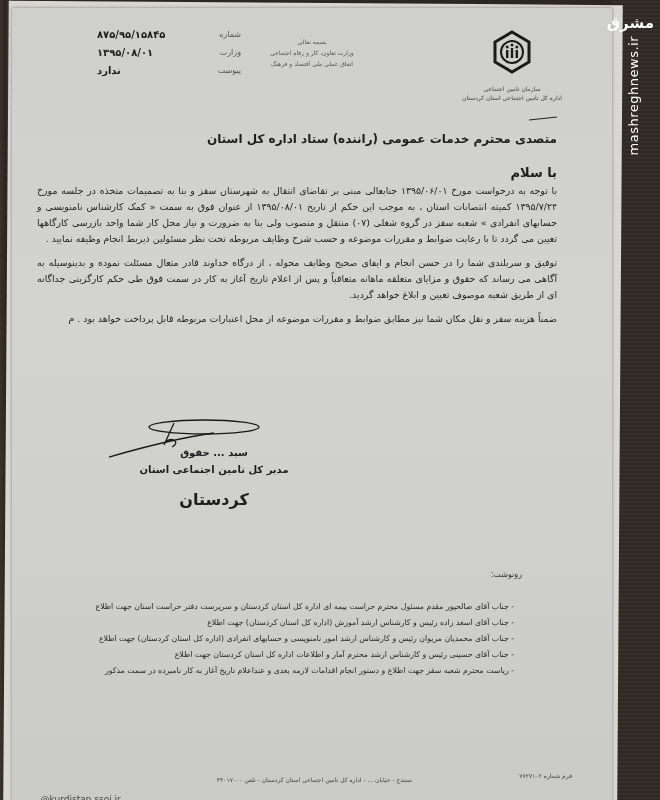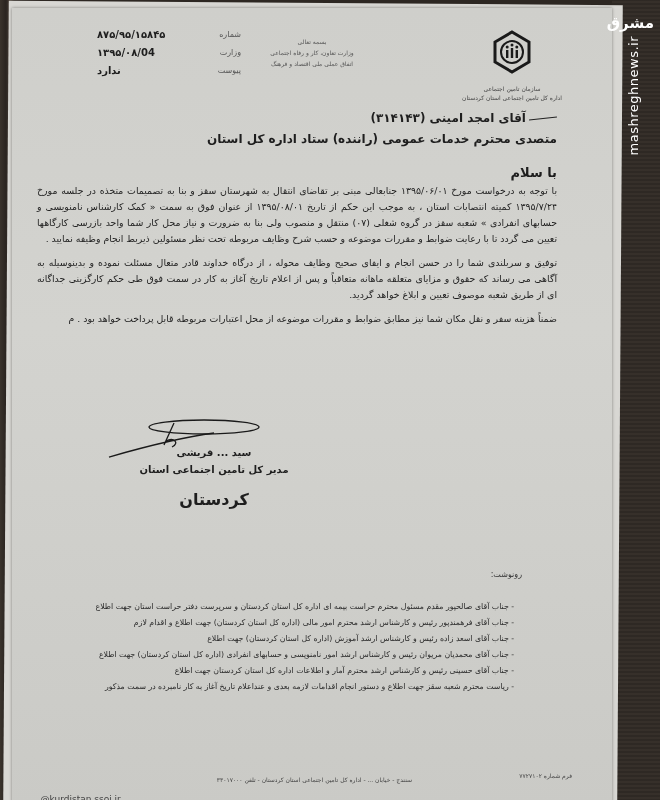--- a/index.html
+++ b/index.html
@@ -48,21 +48,21 @@
 
 <div class="paper">
 
   <div class="meta">
     <div class="meta-row">
       <span class="meta-label">شماره</span>
       <span class="meta-val">۸۷۵/۹۵/۱۵۸۴۵</span>
     </div>
     <div class="meta-row">
       <span class="meta-label">وزارت</span>
-      <span class="meta-val">۱۳۹۵/۰۸/04</span>
+      <span class="meta-val">۱۳۹۵/۰۸/۰۱</span>
     </div>
     <div class="meta-row">
       <span class="meta-label">پیوست</span>
       <span class="meta-val">ندارد</span>
     </div>
   </div>
 
   <div class="header-right-ministry">
     <div>بسمه تعالی</div>
     <div>وزارت تعاون، کار و رفاه اجتماعی</div>
@@ -83,46 +83,45 @@
     <div class="logo-caption">
       <div>سازمان تامین اجتماعی</div>
       <div>اداره کل تامین اجتماعی استان کردستان</div>
     </div>
   </div>
 
   <div class="watermark" style="right:-40px;">
   </div>
 
   <div class="addressee">
-    <span class="arrow"></span><span>آقای امجد امینی (۳۱۴۱۴۳)</span>
+    <span class="arrow"></span>
   </div>
   <div class="addressee-line2">متصدی محترم خدمات عمومی (راننده) ستاد اداره کل استان</div>
 
   <div class="greeting">با سلام</div>
 
   <div class="body">
     <p>با توجه به درخواست مورخ ۱۳۹۵/۰۶/۰۱ جنابعالی مبنی بر تقاضای انتقال به شهرستان سقز و بنا به تصمیمات متخذه در جلسه مورخ ۱۳۹۵/۷/۲۴ کمیته انتصابات استان ، به موجب این حکم از تاریخ ۱۳۹۵/۰۸/۰۱ از عنوان فوق به سمت « کمک کارشناس نامنویسی و حسابهای انفرادی » شعبه سقز در گروه شغلی (۰۷) منتقل و منصوب ولی بنا به ضرورت و نیاز محل کار شما واحد بازرسی کارگاهها تعیین می گردد تا با رعایت ضوابط و مقررات موضوعه و حسب شرح وظایف مربوطه تحت نظر مسئولین ذیربط انجام وظیفه نمایید .</p>
     <p>توفیق و سربلندی شما را در حسن انجام و ایفای صحیح وظایف محوله ، از درگاه خداوند قادر متعال مسئلت نموده و بدینوسیله به آگاهی می رساند که حقوق و مزایای متعلقه ماهانه متعاقباً و پس از اعلام تاریخ آغاز به کار در سمت فوق طی حکم کارگزینی جداگانه ای از طریق شعبه موصوف تعیین و ابلاغ خواهد گردید.</p>
     <p>ضمناً هزینه سفر و نقل مکان شما نیز مطابق ضوابط و مقررات موضوعه از محل اعتبارات مربوطه قابل پرداخت خواهد بود . م</p>
   </div>
 
   <div class="signature">
     <svg class="sig-scribble" viewBox="0 0 170 50">
       <ellipse cx="100" cy="12" rx="55" ry="7" fill="none" stroke="#1a1a1a" stroke-width="1.3"></ellipse>
       <path d="M5,42 C40,32 80,22 110,18 M70,8 L60,30 M62,26 C70,22 76,28 68,32" fill="none" stroke="#1a1a1a" stroke-width="1.3"></path>
     </svg>
-    <div class="sig-name">سید ... قریشی</div>
+    <div class="sig-name">سید ... حقوق</div>
     <div class="sig-title">مدیر کل تامین اجتماعی استان</div>
     <div class="sig-province">کردستان</div>
   </div>
 
   <div class="cc-head">رونوشت:</div>
   <ul class="cc-list">
     <li>جناب آقای صالحپور مقدم مسئول محترم حراست بیمه ای اداره کل استان کردستان و سرپرست دفتر حراست استان جهت اطلاع</li>
-    <li>جناب آقای فرهمندپور رئیس و کارشناس ارشد محترم امور مالی (اداره کل استان کردستان) جهت اطلاع و اقدام لازم</li>
     <li>جناب آقای اسعد زاده رئیس و کارشناس ارشد آموزش (اداره کل استان کردستان) جهت اطلاع</li>
     <li>جناب آقای محمدیان مریوان رئیس و کارشناس ارشد امور نامنویسی و حسابهای انفرادی (اداره کل استان کردستان) جهت اطلاع</li>
     <li>جناب آقای حسینی رئیس و کارشناس ارشد محترم آمار و اطلاعات اداره کل استان کردستان جهت اطلاع</li>
     <li>ریاست محترم شعبه سقز جهت اطلاع و دستور انجام اقدامات لازمه بعدی و عنداعلام تاریخ آغاز به کار نامبرده در سمت مذکور</li>
   </ul>
 
   <div class="footer">
     <span class="footer-ref">فرم شماره ۷۷۲۷۱۰۲</span>
     <span class="footer-addr">سنندج - خیابان ... - اداره کل تامین اجتماعی استان کردستان - تلفن ۳۳۰۱۷۰۰۰</span>
     <span class="footer-email">...@kurdistan.ssoi.ir</span>

